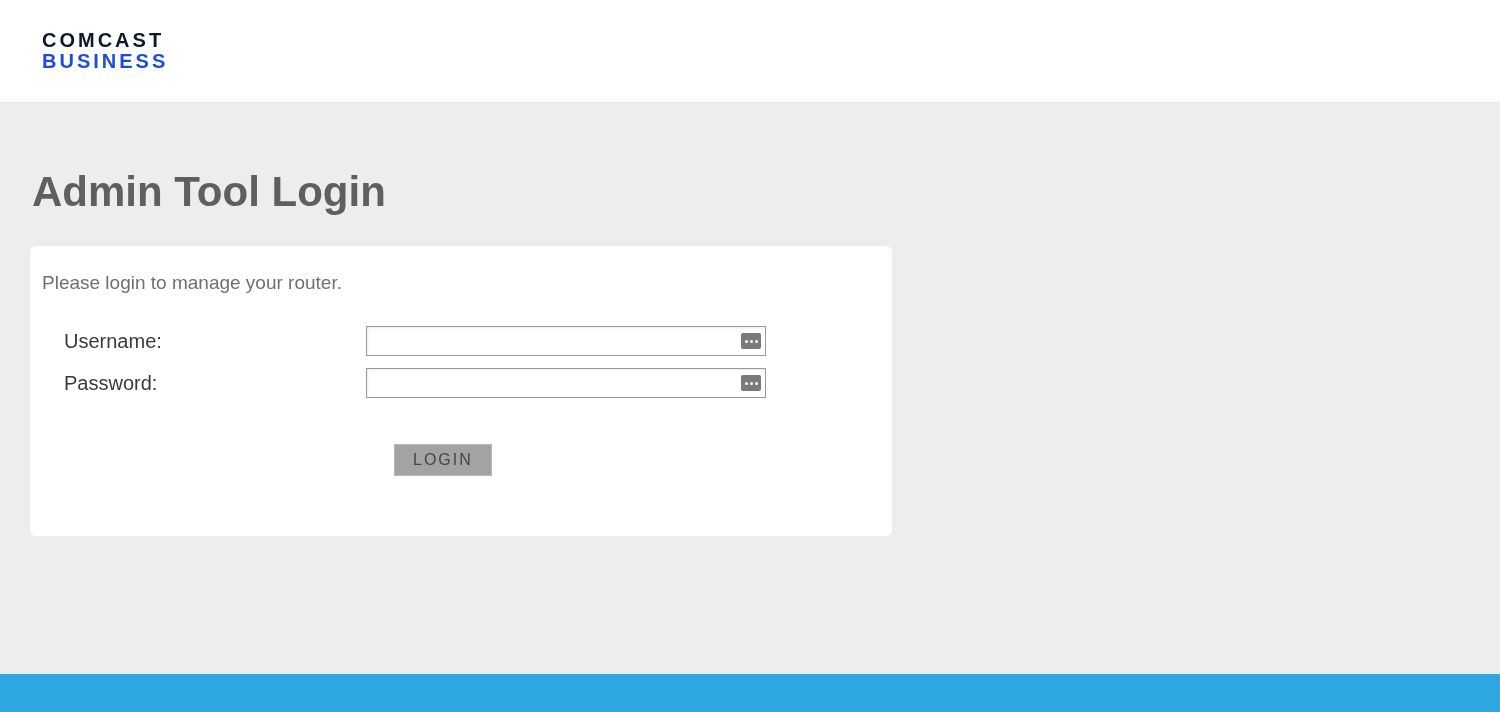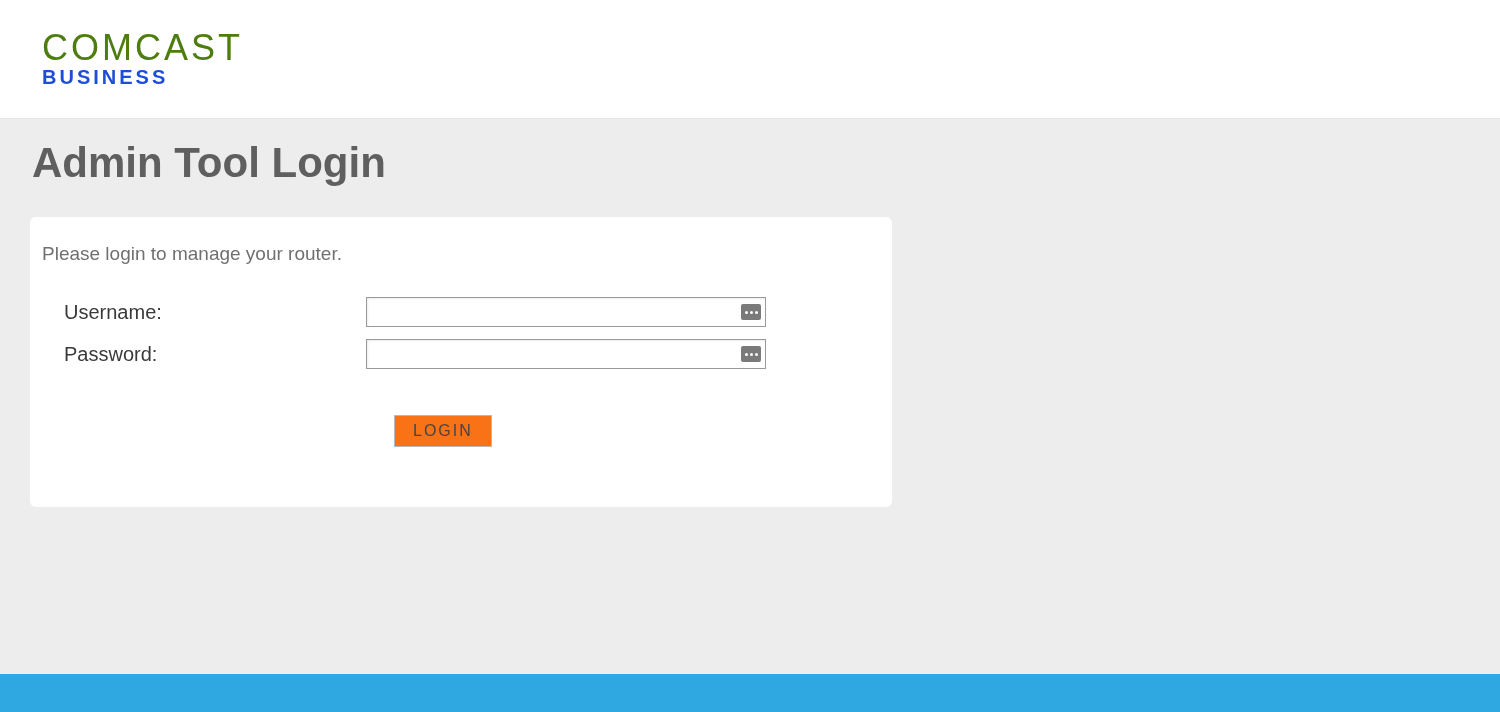--- a/index.html
+++ b/index.html
@@ -17,42 +17,43 @@
     }
     .header {
       background-color: #ffffff;
       padding: 30px 0 30px 42px;
       border-bottom: 1px solid #e5e5e5;
     }
     .logo {
       display: inline-block;
     }
     .logo-line1 {
-      font-size: 36px;
-      font-weight: 400;
+      font-size: 20px;
+      font-weight: 700;
       letter-spacing: 3px;
-      color: #4d7c0f;
+      color: #0f172a;
       line-height: 1;
     }
     .logo-line2 {
       font-size: 20px;
       font-weight: bold;
       letter-spacing: 3px;
       color: #1d4ed8;
       line-height: 1.1;
     }
     .content-area {
       padding: 20px 30px;
     }
     .page-title {
       font-size: 42px;
       font-weight: bold;
       color: #5f5f5f;
       margin-bottom: 30px;
       margin-left: 2px;
+      margin-top: 45px;
     }
     .login-panel {
       background-color: #ffffff;
       width: 862px;
       padding: 26px 18px 60px 18px;
       border-radius: 6px;
     }
     .instruction {
       font-size: 19px;
       color: #707070;
@@ -104,21 +105,21 @@
       background-color: #ffffff;
       border-radius: 50%;
     }
     .login-button-row {
       margin-top: 46px;
       padding-left: 346px;
     }
     .login-button {
       padding: 6px 18px;
       border: 1px solid #b8b8b8;
-      background: #f97316;
+      background: #a3a3a3;
       font-size: 16px;
       letter-spacing: 2px;
       color: #454545;
       cursor: pointer;
     }
     .footer-bar {
       position: absolute;
       bottom: 0;
       left: 0;
       width: 100%;

